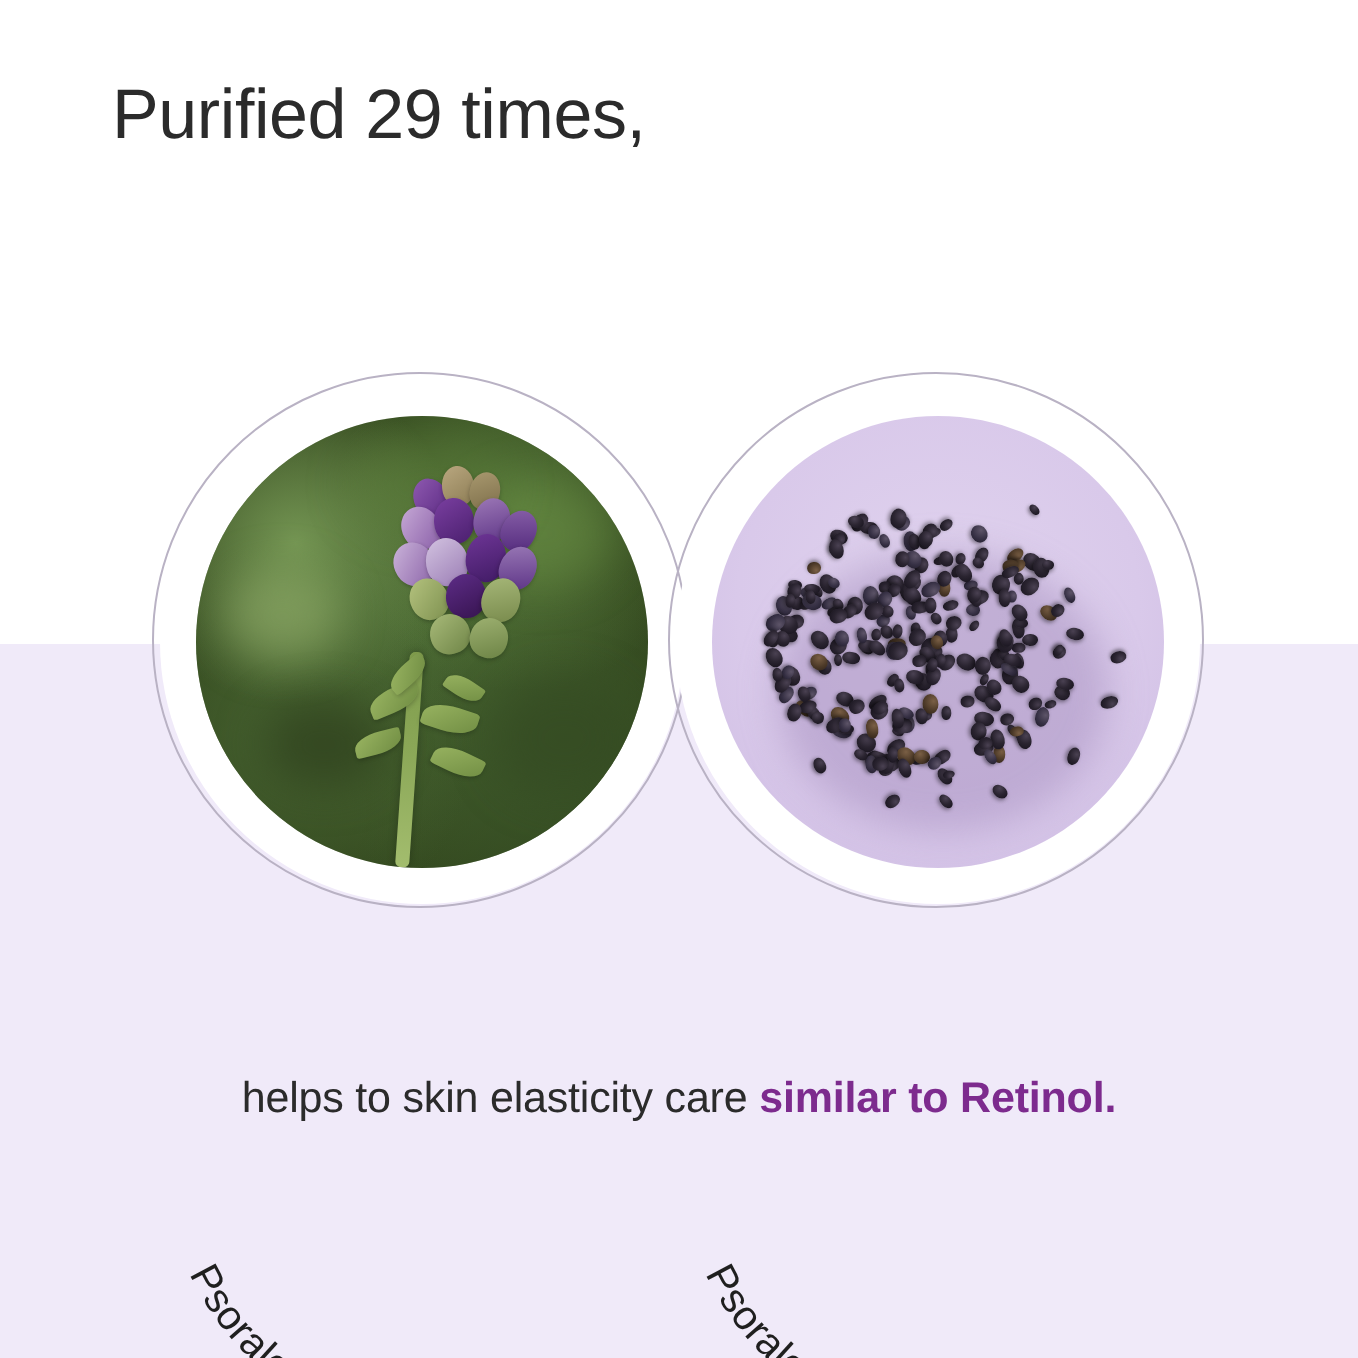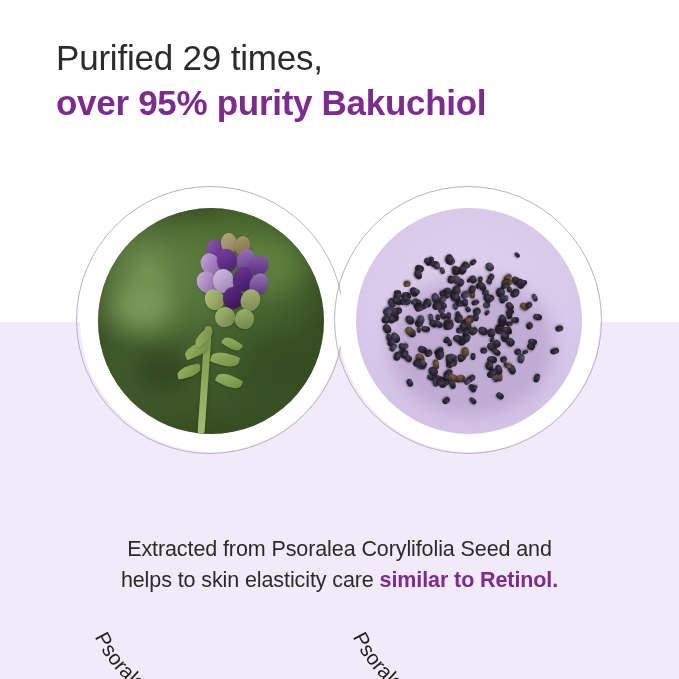--- a/index.html
+++ b/index.html
@@ -248,21 +248,20 @@
 </head>
 <body>
 
 <div id="page">
 
   <div class="bg-top"></div>
   <div class="bg-bottom"></div>
 
   <div class="heading">
     <div class="heading-line1">Purified 29 times,</div>
-    <div class="heading-line2">over 95% purity Bakuchiol</div>
   </div>
 
   <div class="circles">
 
     <div class="circle-unit left">
       <div class="ring-outline"></div>
       <div class="ring-mat"></div>
       <div class="photo-disc">
         <div class="leaf-photo">
           <div class="blurblob bb1"></div>
@@ -564,20 +563,19 @@
       <text class="caption-text">
         <textPath href="#arcLeft" startOffset="6%">Psoralea Corylifolia Leaf</textPath>
       </text>
       <text class="caption-text">
         <textPath href="#arcRight" startOffset="6%">Psoralea Corylifolia Seed</textPath>
       </text>
     </svg>
   </div>
 
   <div class="desc">
-    <div class="desc-line">Extracted from Psoralea Corylifolia Seed and</div>
     <div class="desc-line">
       <span>helps to skin elasticity care </span><span class="desc-strong">similar to Retinol.</span>
     </div>
   </div>
 
 
 </div>
 
 </body></html>

